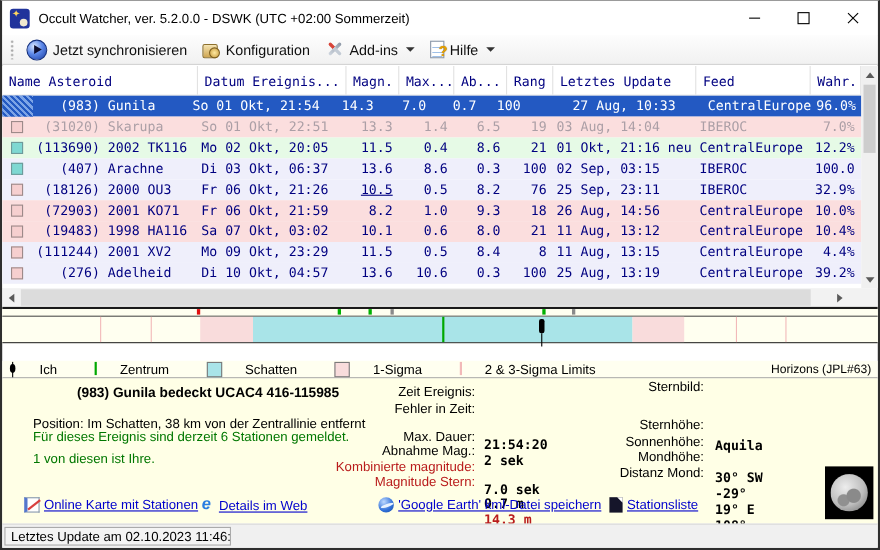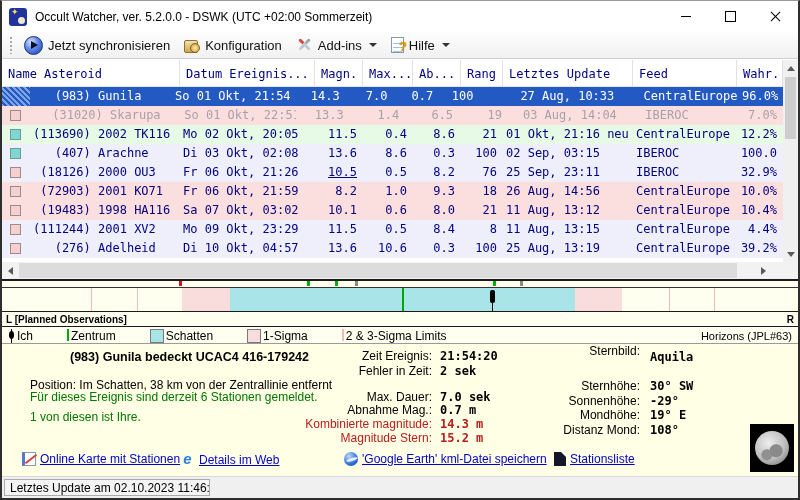--- a/index.html
+++ b/index.html
@@ -49,21 +49,21 @@
   .a-right{text-align:right;padding-right:6px;}
   .icon-cell{width:28px;flex:0 0 auto;height:19px;display:flex;align-items:center;}
   .rowicon{display:inline-block;width:11px;height:11px;margin-left:8px;box-sizing:border-box;}
   .rowicon.pink{background:#f6cfcf;border:1px solid #9d8a8a;}
   .rowicon.teal{background:#7ed8d2;border:1px solid #6e9a9a;}
   .tr.bg-selected{background:#2359c2;color:#fff;}
   .tr.bg-selected .icon-cell{background:repeating-linear-gradient(45deg,#7da4e6 0 2px,#2359c2 2px 4px);}
   .tr.bg-pink{background:#fbdede;}
   .tr.bg-green{background:#e6fae6;}
   .tr.bg-lav{background:#efeffb;}
-  .tr.dim{color:#ab9fa6;gap:12px;}
+  .tr.dim{color:#ab9fa6;}
   
   .vscroll{position:absolute;top:0;right:0;width:15px;height:202px;background:#f0f0f0;}
   .varrow{position:absolute;left:0;width:15px;height:16px;display:flex;align-items:center;justify-content:center;}
   .vthumb{position:absolute;left:2px;top:17px;width:11px;height:62px;background:#cdcdcd;}
   .tri-up{width:0;height:0;border-left:4px solid transparent;border-right:4px solid transparent;border-bottom:5px solid #5a5a5a;}
   .tri-down{width:0;height:0;border-left:4px solid transparent;border-right:4px solid transparent;border-top:5px solid #5a5a5a;}
   .tri-left{width:0;height:0;border-top:4px solid transparent;border-bottom:4px solid transparent;border-right:5px solid #5a5a5a;}
   .tri-right{width:0;height:0;border-top:4px solid transparent;border-bottom:4px solid transparent;border-left:5px solid #5a5a5a;}
   .hscroll{position:absolute;top:261px;left:0;right:0;height:17px;background:#f2f2f2;}
   .harrow{position:absolute;top:0;width:17px;height:17px;display:flex;align-items:center;justify-content:center;}
@@ -79,37 +79,37 @@
   .vline{position:absolute;top:0;bottom:0;width:1px;}
   .centerline{background:#00a800;width:2px;}
   .sigmaline{background:#f2b9b9;}
   .pin{position:absolute;width:5px;height:13px;top:2px;background:#000;border-radius:2px;}
   .pin::after{content:"";position:absolute;left:2px;top:13px;width:1px;height:12px;background:#000;}
   
   .obsrow{position:absolute;top:311px;left:0;right:0;height:15px;background:#fffff0;border-bottom:1px solid #1a1a1a;
     font-size:10px;font-weight:bold;color:#000;box-sizing:border-box;padding:2px 4px;display:flex;justify-content:space-between;}
   .legend{position:absolute;top:327px;left:0;right:0;height:16px;background:#fffff0;border-bottom:1px solid #9a9a9a;
     display:flex;align-items:center;font-size:12px;color:#000;box-sizing:border-box;padding:0 6px;}
-  .lg-item{display:flex;gap:2px;margin-right:34px;}
+  .lg-item{display:flex;gap:21px;margin-right:34px;}
   .mk{display:inline-block;}
   .mk-pin{position:relative;width:7px;height:14px;}
   .mk-pin::before{content:"";position:absolute;left:3px;top:0;width:1px;height:14px;background:#000;}
   .mk-pin::after{content:"";position:absolute;left:1px;top:2px;width:5px;height:8px;border-radius:50%;background:#000;}
   .mk-green-line{width:2px;height:12px;background:#00a800;}
   .mk-cyan-box{width:12px;height:12px;background:#a9e4e8;border:1px solid #7a7a7a;}
   .mk-pink-box{width:12px;height:12px;background:#f9dcdc;border:1px solid #7a7a7a;}
   .mk-pink-line{width:2px;height:12px;background:#f2b9b9;}
   .lg-src{margin-left:auto;font-size:11px;}
   
   .panel{position:absolute;top:343px;left:0;right:0;height:132px;background:#ffffe6;font-size:12px;color:#000;}
   .p-abs{position:absolute;white-space:nowrap;}
   .p-title{font-weight:bold;font-size:12.5px;}
   .p-green{color:#007700;}
   .d-label{text-align:right;}
-  .d-value{font-family:"DejaVu Sans Mono",monospace;font-weight:bold;font-size:12px;}
+  .d-value{font-family:"DejaVu Sans Mono",monospace;font-weight:bold;font-size:12px;margin-top:48px;}
   .d-red{color:#b91c1c;}
   .moonbox{position:absolute;right:4px;top:80px;width:44px;height:48px;background:#000;}
   .moon{width:34px;height:34px;border-radius:50%;margin:7px auto;
     background:radial-gradient(circle at 62% 58%,#8a8a8a 6px,transparent 7px),
                radial-gradient(circle at 35% 70%,#909090 5px,transparent 6px),
                radial-gradient(circle at 40% 35%,#ededed,#bdbdbd 55%,#717171 95%);}
   .linkrow{position:absolute;left:0;right:0;top:108px;height:20px;}
   .link{position:absolute;display:flex;align-items:center;gap:4px;font-size:12px;color:#0000cc;}
   .link a{color:#0000cc;text-decoration:underline;}
   .li{display:inline-block;flex:0 0 auto;}
@@ -222,21 +222,21 @@
           <div class="td a-right" style="width: 42px;">21</div>
           <div class="td a-left" style="width: 130px;">01 Okt, 21:16 neu</div>
           <div class="td a-left" style="width: 104px;">CentralEurope</div>
           <div class="td a-right" style="width: 46px;">12.2%</div>
         </div>
         <div class="tr bg-lav">
           <div class="icon-cell">
             <span class="rowicon teal"></span>
           </div>
           <div class="td a-left" style="width: 150px;">   (407) Arachne</div>
-          <div class="td a-left" style="width: 135px;">Di 03 Okt, 02:08</div>
+          <div class="td a-left" style="width: 135px;">Di 03 Okt, 06:37</div>
           <div class="td a-right" style="width: 48px;">13.6</div>
           <div class="td a-right" style="width: 50px;">8.6</div>
           <div class="td a-right" style="width: 48px;">0.3</div>
           <div class="td a-right" style="width: 42px;">100</div>
           <div class="td a-left" style="width: 130px;">02 Sep, 03:15</div>
           <div class="td a-left" style="width: 104px;">IBEROC</div>
           <div class="td a-right" style="width: 46px;">100.0</div>
         </div>
         <div class="tr bg-lav">
           <div class="icon-cell">
@@ -346,24 +346,20 @@
         <div class="region r-sigma" style="left: 573px; width: 47px;"></div>
         <div class="region r-cream" style="left: 620px; width: 176px;"></div>
         <div class="vline sigmaline" style="left: 89px;"></div>
         <div class="vline sigmaline" style="left: 135px;"></div>
         <div class="vline sigmaline" style="left: 667px;"></div>
         <div class="vline sigmaline" style="left: 712px;"></div>
         <div class="vline centerline" style="left: 400px;"></div>
         <div class="pin" style="left: 488px;"></div>
       </div>
   </div>
-  <div class="obsrow">
-    <span>L [Planned Observations]</span>
-    <span>R</span>
-  </div>
 
   <div class="legend" id="legend">
       <div class="lg-item">
         <span class="mk mk-pin"></span>
         <span>Ich</span>
       </div>
       <div class="lg-item">
         <span class="mk mk-green-line"></span>
         <span>Zentrum</span>
       </div>
@@ -376,21 +372,21 @@
         <span>1-Sigma</span>
       </div>
       <div class="lg-item">
         <span class="mk mk-pink-line"></span>
         <span>2 &amp; 3-Sigma Limits</span>
       </div>
       <span class="lg-src">Horizons (JPL#63)</span>
     </div>
 
   <div class="panel">
-    <div class="p-abs p-title" style="left:68px;top:6px;">(983) Gunila bedeckt  UCAC4 416-179242</div>
+    <div class="p-abs p-title" style="left:68px;top:6px;">(983) Gunila bedeckt  UCAC4 416-115985</div>
     <div class="p-abs" style="left:28px;top:34px;">Position:   Im Schatten, 38 km von der Zentrallinie entfernt</div>
     <div class="p-abs p-green" style="left:28px;top:46px;">Für dieses Ereignis sind derzeit 6 Stationen gemeldet.</div>
     <div class="p-abs p-green" style="left:28px;top:66px;">1 von diesen ist Ihre.</div>
     <div id="mid-col">
         <div class="p-abs d-label" style="top: 5px; left: 220px; width: 210px;">Zeit Ereignis:</div>
         <div class="p-abs d-value" style="top: 5px; left: 438px;">21:54:20</div>
         <div class="p-abs d-label" style="top: 20px; left: 220px; width: 210px;">Fehler in Zeit:</div>
         <div class="p-abs d-value" style="top: 20px; left: 438px;">2 sek</div>
         <div class="p-abs d-label" style="top: 46px; left: 220px; width: 210px;">Max. Dauer:</div>
         <div class="p-abs d-value" style="top: 46px; left: 438px;">7.0 sek</div>

